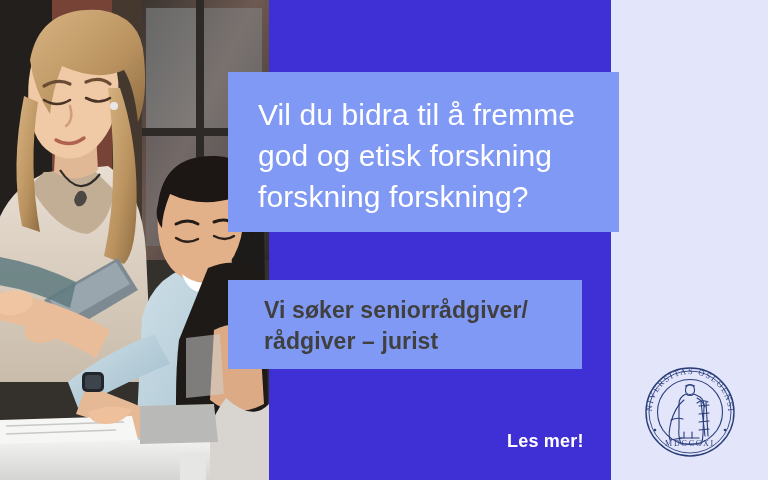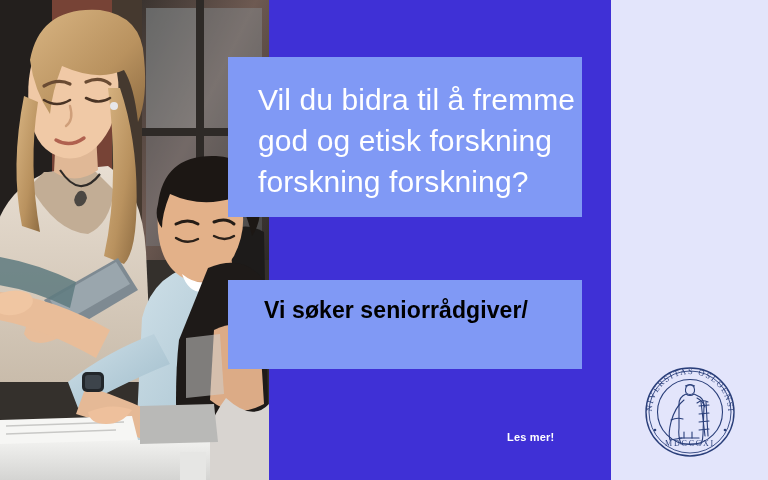--- a/index.html
+++ b/index.html
@@ -52,56 +52,56 @@
   }
 
   
   .textbox {
     position: absolute;
     background: #8099f5;
     box-sizing: border-box;
   }
   .textbox-head {
     left: 228px;
-    top: 57px;
-    width: 354px;
+    top: 72px;
+    width: 391px;
     height: 160px;
     padding: 22px 26px 12px 30px;
   }
   .textbox-head .line {
     color: #ffffff;
     font-size: 30px;
     line-height: 41px;
     font-weight: 400;
     letter-spacing: 0.1px;
     white-space: nowrap;
   }
   .textbox-job {
     left: 228px;
     top: 280px;
     width: 354px;
     height: 89px;
     padding: 15px 20px 0 36px;
   }
   .textbox-job .line {
-    color: #000000;
+    color: #404040;
     font-size: 23px;
     line-height: 31px;
     font-weight: bold;
     letter-spacing: 0.1px;
     white-space: nowrap;
   }
 
   
   .cta {
     position: absolute;
     left: 507px;
     top: 431px;
     color: #ffffff;
-    font-size: 11px;
+    font-size: 18px;
     font-weight: bold;
     letter-spacing: 0.2px;
   }
 
   
   .rek-logo {
     position: absolute;
     left: 650px;
     top: 28px;
     width: 92px;
@@ -245,20 +245,21 @@
   <div class="right-panel"></div>
 
   <div class="textbox textbox-head">
     <div class="line">Vil du bidra til å fremme</div>
     <div class="line">god og etisk forskning</div>
     <div class="line">forskning forskning?</div>
   </div>
 
   <div class="textbox textbox-job">
     <div class="line">Vi søker seniorrådgiver/</div>
+    <div class="line">rådgiver – jurist</div>
   </div>
 
   <div class="cta">Les mer!</div>
 
 
   <div class="uio-seal">
     <svg width="100" height="100" viewBox="0 0 100 100" xmlns="http://www.w3.org/2000/svg">
       <defs>
         <path id="ringTop" d="M 12,50 A 38,38 0 0 1 88,50"></path>
       </defs>

